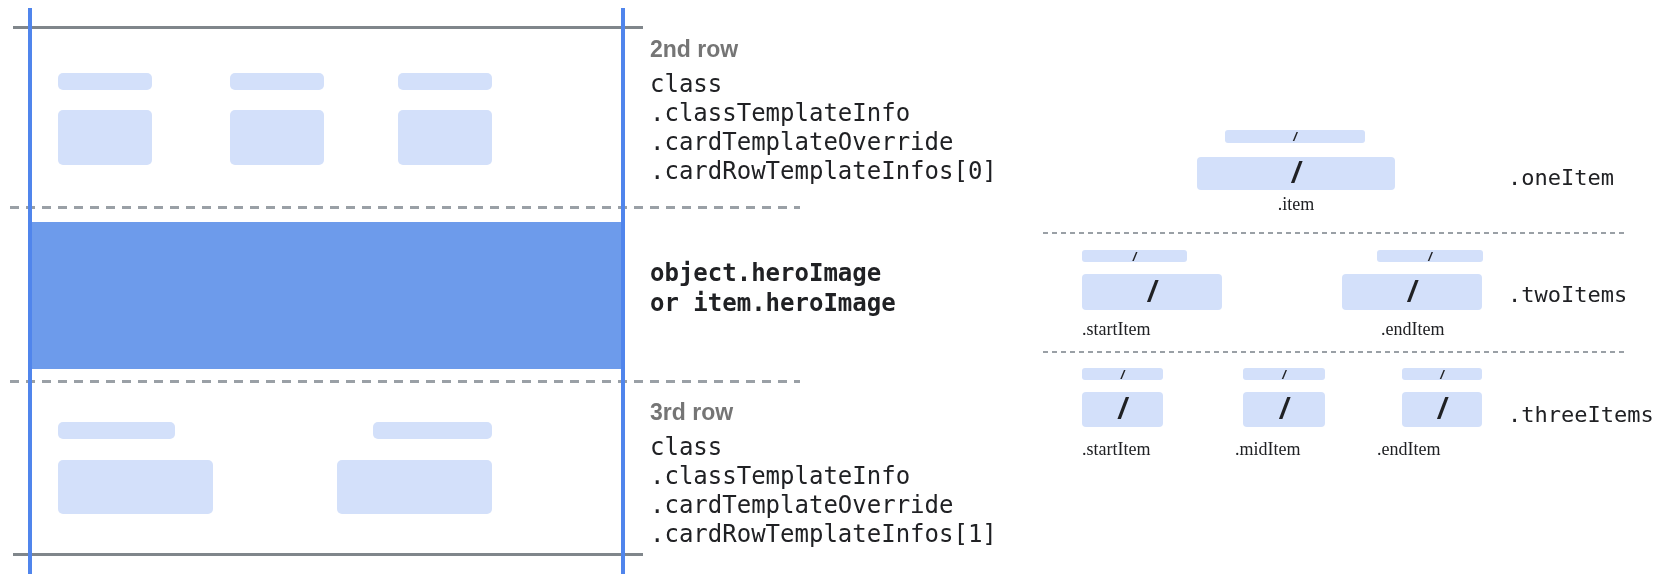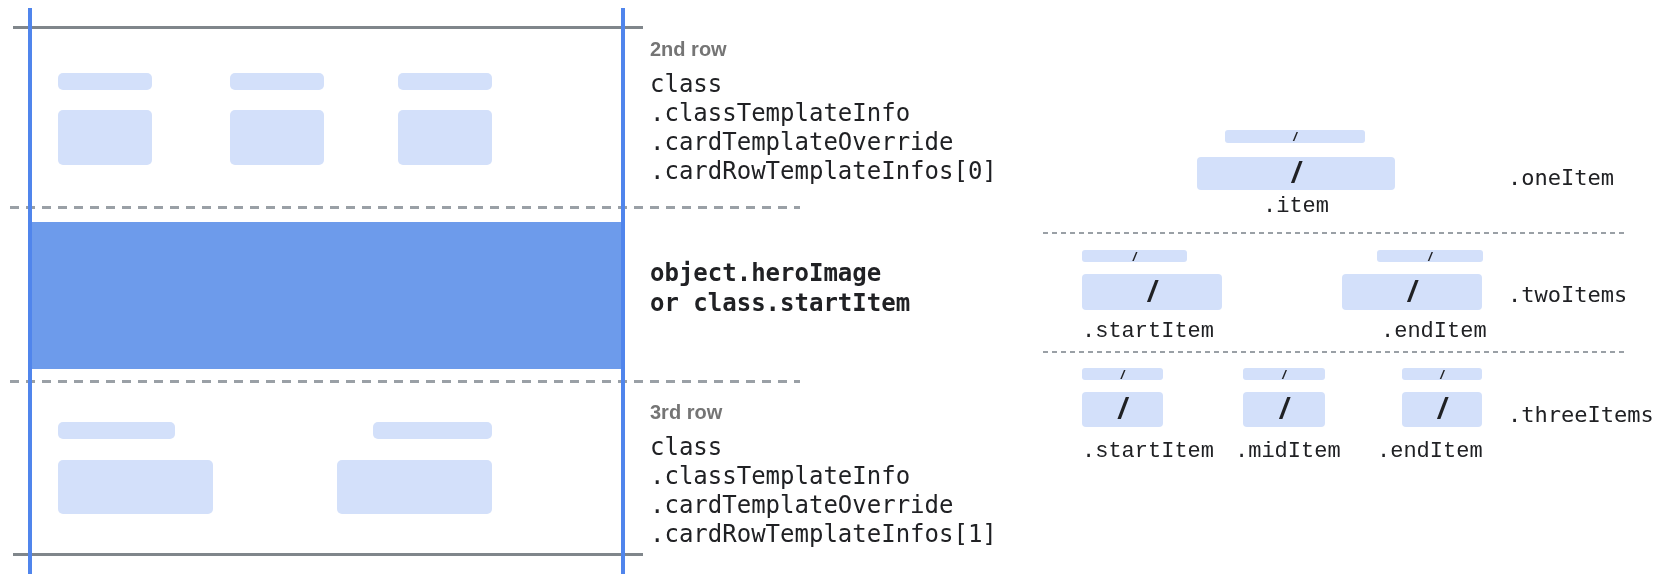--- a/index.html
+++ b/index.html
@@ -26,21 +26,21 @@
   .vline{width:4px;background:var(--accent_blue);z-index:3;}
   .hline{height:3px;background:var(--line_gray);z-index:2;}
   .dashline{
     height:3px;z-index:2;
     background:repeating-linear-gradient(90deg,var(--dash_gray) 0 9px,transparent 9px 16px);
   }
   .ph{background:var(--placeholder_blue);border-radius:5px;z-index:1;}
   .hero{background:var(--hero_blue);z-index:1;}
   
   .h-row{
-    font-size:20px;font-weight:bold;color:var(--heading_gray);
+    font-size:23px;font-weight:bold;color:var(--heading_gray);
     line-height:34px;white-space:nowrap;
   }
   .code{
     font-family:"DejaVu Sans Mono","Liberation Mono",monospace;
     font-size:24px;color:var(--code_ink);line-height:29px;white-space:nowrap;
   }
   .code-block div{height:29px;}
   
   .dotline{
     height:2px;z-index:2;
@@ -50,22 +50,22 @@
     background:var(--placeholder_blue);border-radius:4px;z-index:1;
     display:flex;align-items:center;justify-content:center;
   }
   .slash{
     font-family:"Liberation Sans",sans-serif;
     font-style:italic;font-weight:bold;color:var(--code_ink);
   }
   .slash-sm{font-size:13px;line-height:13px;}
   .slash-lg{font-size:29px;line-height:29px;}
   .caption{
-    font-family:Liberation Mono, monospace;
-    font-size:22px;color:var(--code_ink);white-space:nowrap;
+    font-family:Liberation Serif, serif;
+    font-size:18px;color:var(--code_ink);white-space:nowrap;
   }
   .caption.center{text-align:center;}
   .side-label{
     font-family:"DejaVu Sans Mono","Liberation Mono",monospace;
     font-size:22px;color:var(--code_ink);white-space:nowrap;
   }
 </style>
 </head>
 <body>
 
@@ -95,21 +95,21 @@
   <div class="abs h-row" style="left:650px;top:32px;">2nd row</div>
   <div class="abs code code-block" style="left:650px;top:70px;">
     <div>class</div>
     <div>.classTemplateInfo</div>
     <div>.cardTemplateOverride</div>
     <div>.cardRowTemplateInfos[0]</div>
   </div>
 
   <div class="abs code code-block" style="left:650px;top:258px;line-height:30px;font-weight:bold;">
     <div style="height:30px;">object.heroImage</div>
-    <div style="height:30px;">or class.startItem</div>
+    <div style="height:30px;">or item.heroImage</div>
   </div>
 
   <div class="abs h-row" style="left:650px;top:395px;">3rd row</div>
   <div class="abs code code-block" style="left:650px;top:433px;">
     <div>class</div>
     <div>.classTemplateInfo</div>
     <div>.cardTemplateOverride</div>
     <div>.cardRowTemplateInfos[1]</div>
   </div>
 

